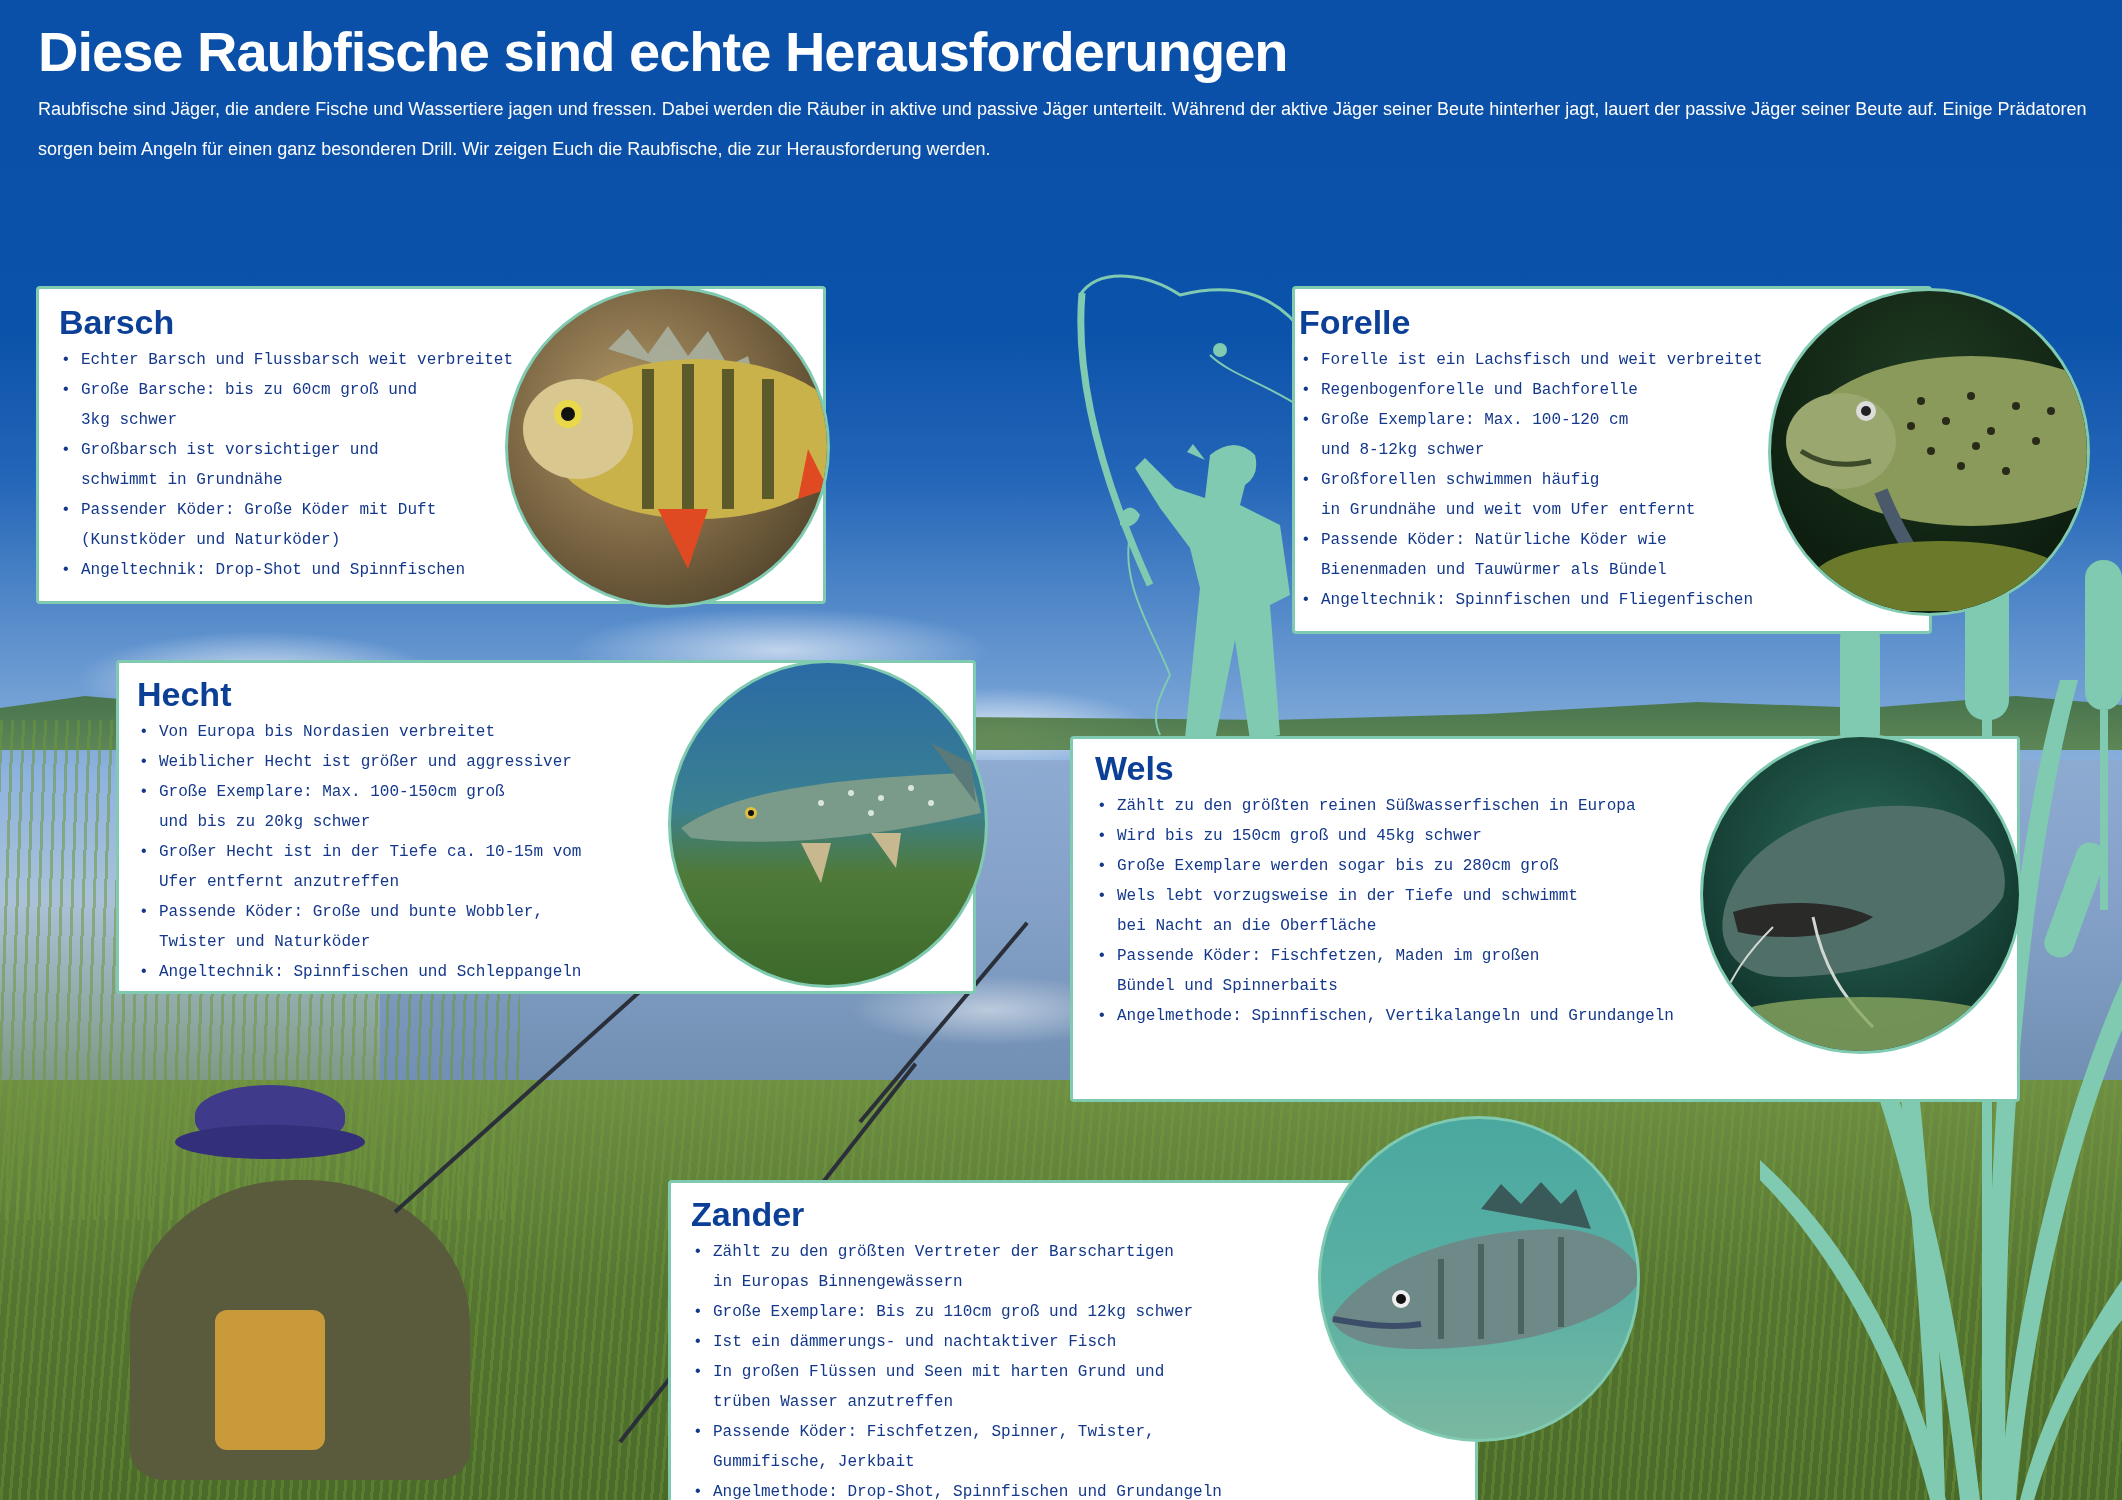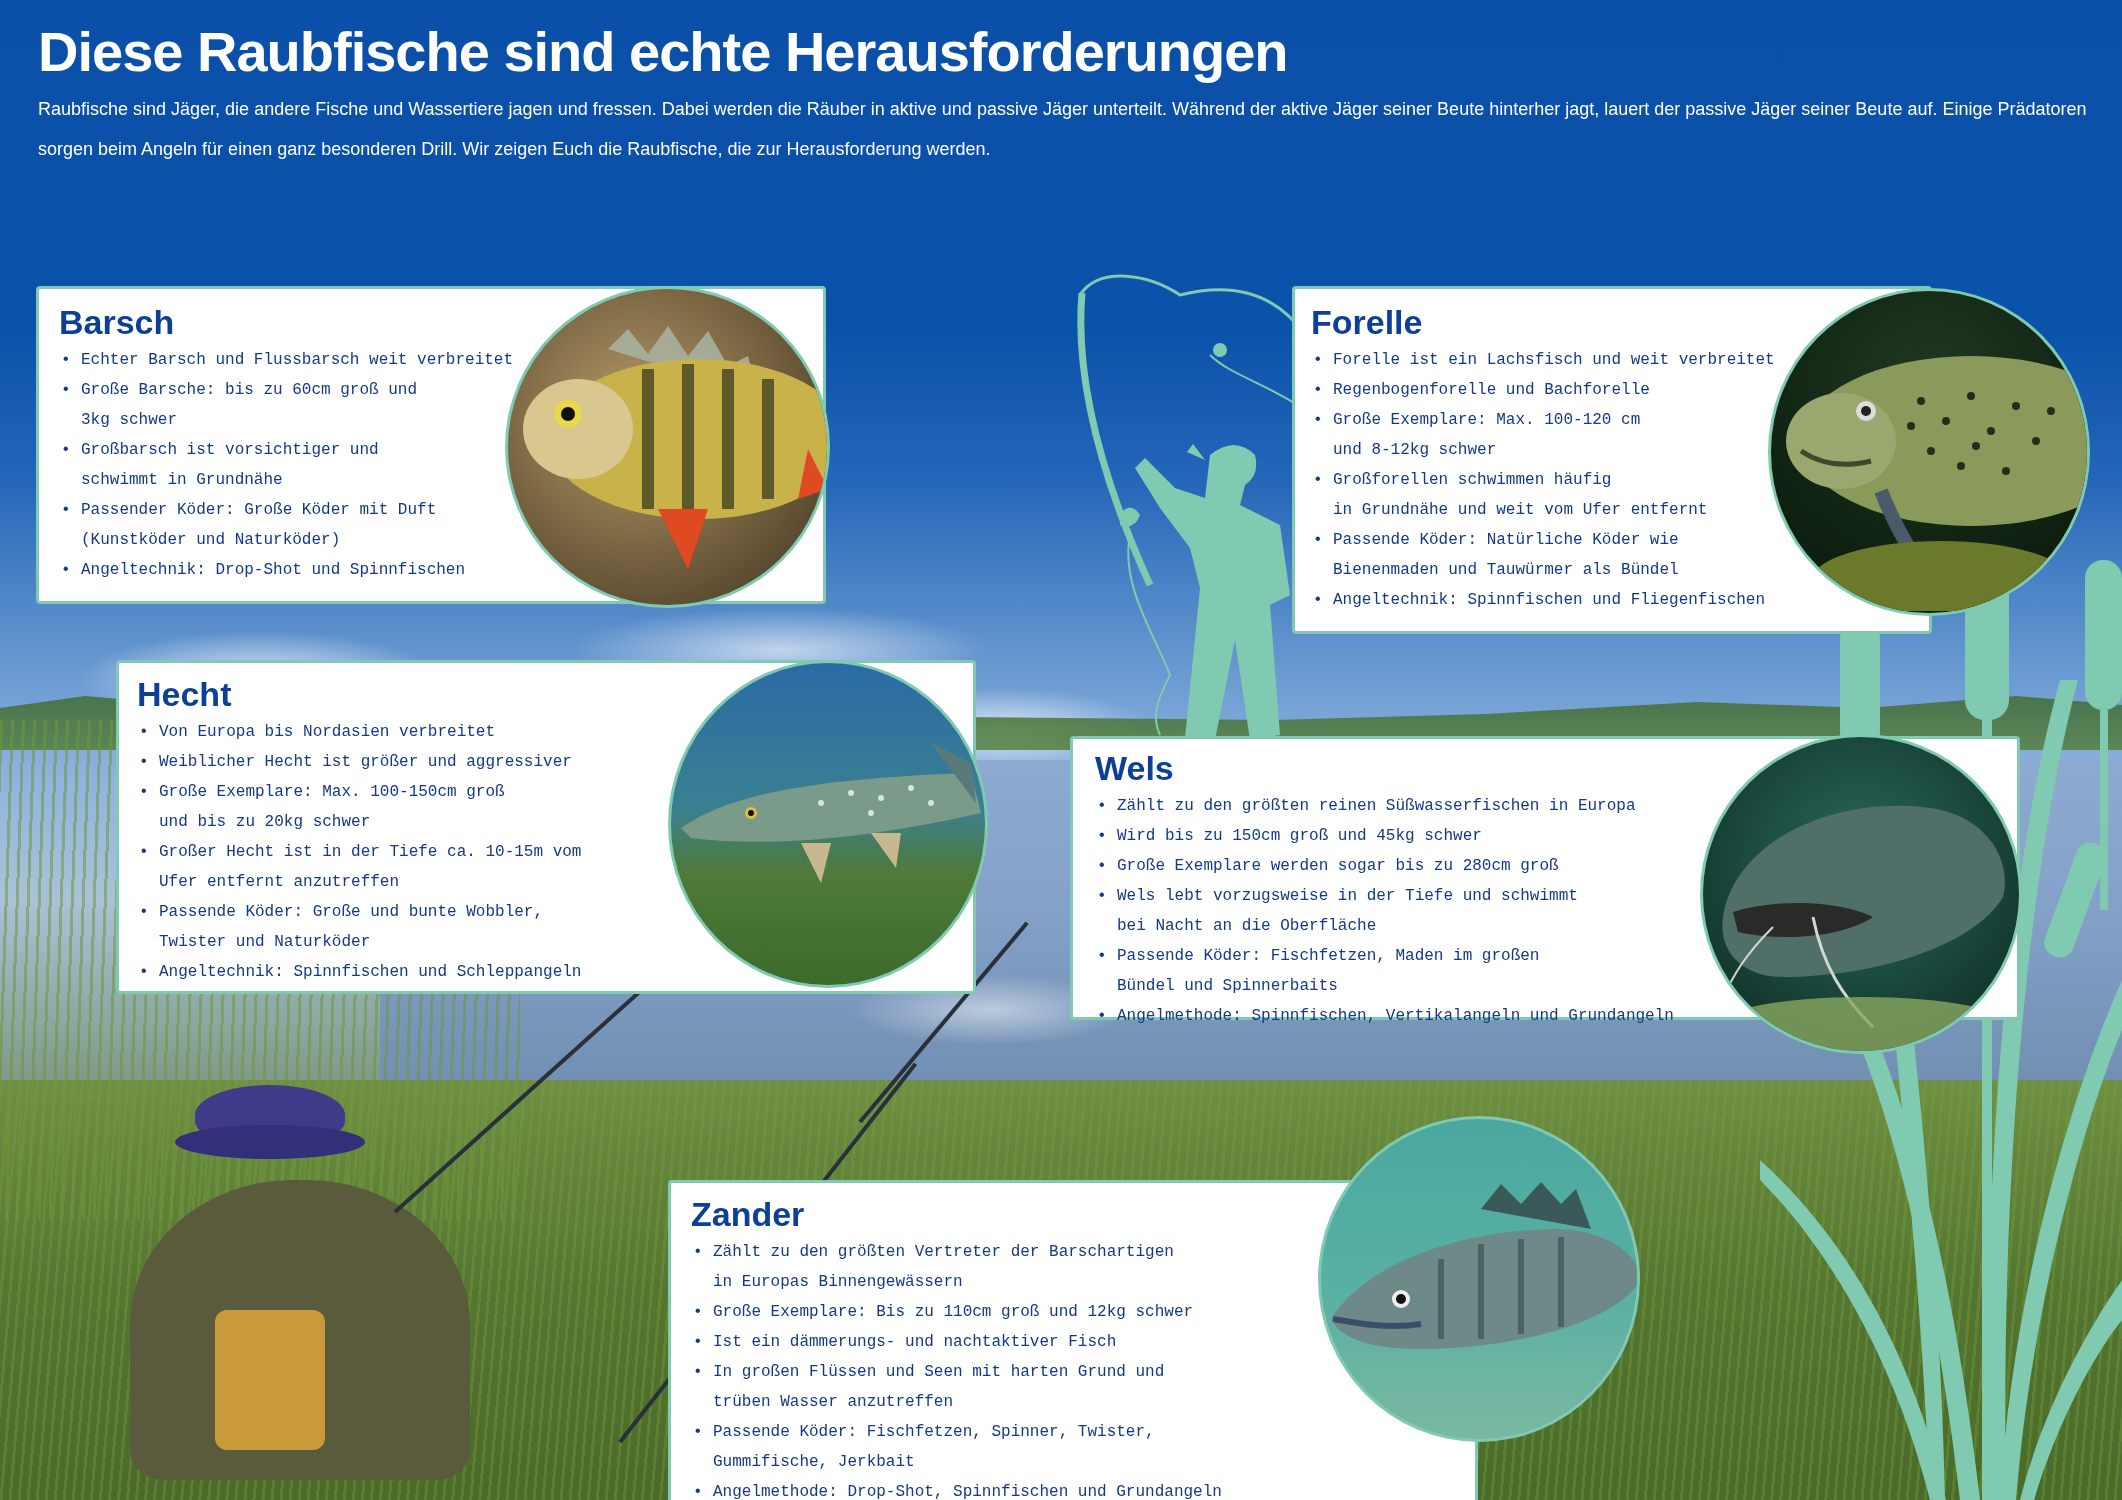--- a/index.html
+++ b/index.html
@@ -139,21 +139,21 @@
     <path d="M140 80 v140 M180 75 v150 M220 80 v140 M260 90 v120" stroke="#5d5a2a" stroke-width="12"></path>
     <ellipse cx="70" cy="140" rx="55" ry="50" fill="#d8c890"></ellipse>
     <circle cx="60" cy="125" r="14" fill="#e8d84a"></circle>
       <circle cx="60" cy="125" r="7" fill="#111"></circle>
     <path d="M150 220 l30 60 l20 -60 z" fill="#e04a22"></path>
     <path d="M300 160 l20 40 l-30 10 z" fill="#e04a22"></path>
   </svg>
 </div>
 
 <div class="card" style="left:1292px;top:286px;width:640px;height:348px;">
-  <div style="position:absolute;left:16px;top:16px;width:560px;">
+  <div style="position:absolute;left:4px;top:16px;width:560px;">
     <h2>Forelle</h2>
     <ul>
       <li>
           <span class="line">Forelle ist ein Lachsfisch und weit verbreitet</span>
         </li>
       <li>
           <span class="line">Regenbogenforelle und Bachforelle</span>
         </li>
       <li>
           <span class="line">Große Exemplare: Max. 100-120 cm</span>
@@ -238,21 +238,21 @@
         <circle cx="240" cy="125" r="3"></circle>
         <circle cx="200" cy="150" r="3"></circle>
         <circle cx="260" cy="140" r="3"></circle>
       </g>
     <circle cx="80" cy="150" r="6" fill="#e0c040"></circle>
       <circle cx="80" cy="150" r="3" fill="#111"></circle>
     <path d="M130 180 l20 40 l10 -40 z M200 170 l25 35 l5 -35 z" fill="#c8b890"></path>
   </svg>
 </div>
 
-<div class="card" style="left:1070px;top:736px;width:950px;height:284px;padding-left:48px;">
+<div class="card" style="left:1070px;top:736px;width:950px;height:366px;padding-left:48px;">
   <div style="position:absolute;left:22px;top:12px;width:640px;">
     <h2>Wels</h2>
     <ul>
       <li>
           <span class="line">Zählt zu den größten reinen Süßwasserfischen in Europa</span>
         </li>
       <li>
           <span class="line">Wird bis zu 150cm groß und 45kg schwer</span>
         </li>
       <li>

